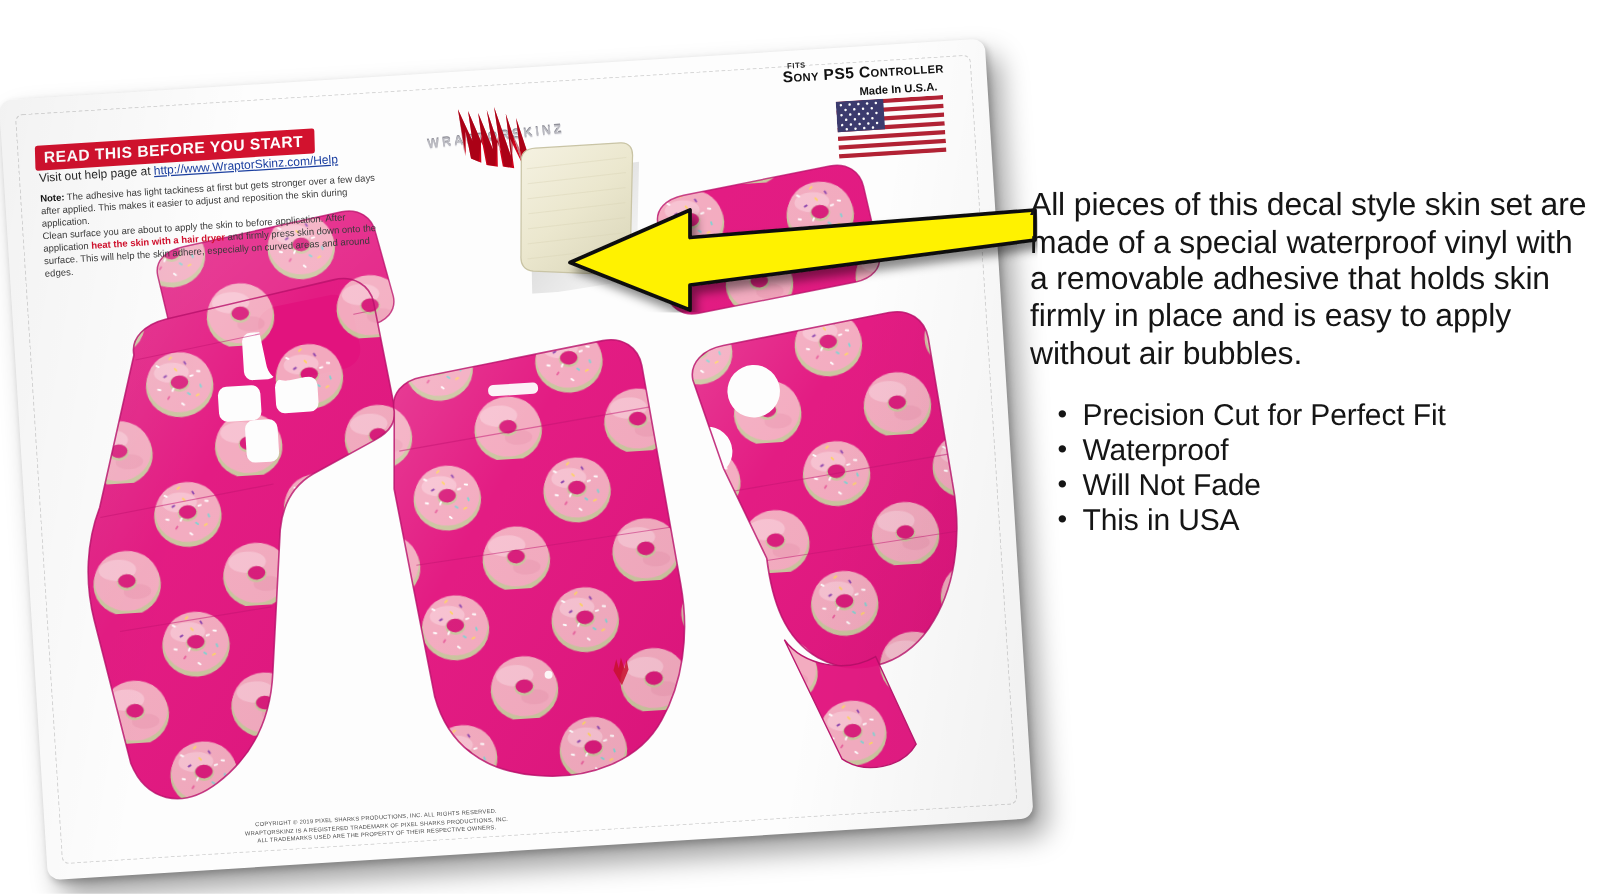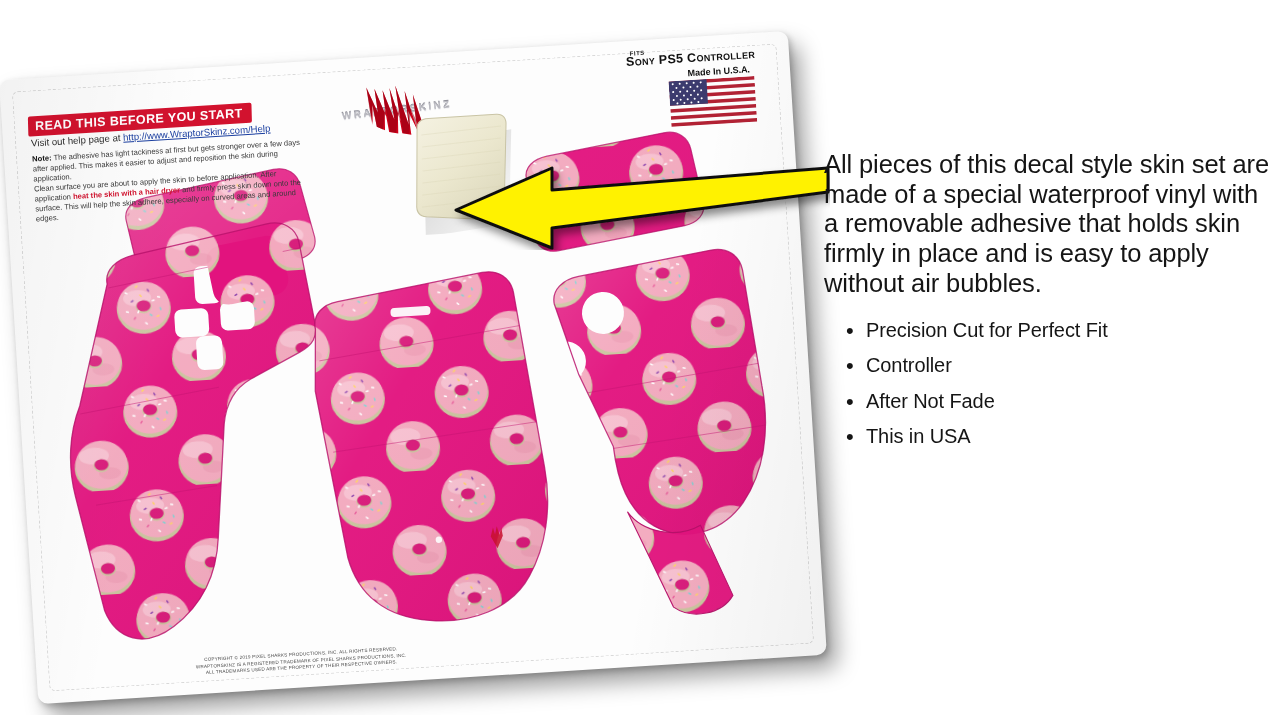--- a/index.html
+++ b/index.html
@@ -90,23 +90,22 @@
   
   #copy{
     position:absolute; left:824px; top:150px; width:446px;
   }
   #copy-para{
     font-size:25.5px; line-height:1.165; color:#151515; font-weight:400;
     letter-spacing:-.1px;
   }
   #copy-bullets{ margin-top:20px; margin-left:22px; list-style:none; }
   #copy-bullets li{
-    font-size:20px; line-height:1.18; color:#151515; position:relative; padding-left:20px;
+    font-size:24px; line-height:1.18; color:#151515; position:relative; padding-left:20px;
     letter-spacing:-.1px;
-    margin-top:12px;
   }
   #copy-bullets li:before{
     content:"\2022"; position:absolute; left:0; top:-1px; font-size:22px;
   }
 </style>
 </head>
 <body>
 
 <div id="stage">
 
@@ -415,19 +414,19 @@
     </defs>
     <g filter="url(#arrowShadow)">
       <path d="M388,28 L388,52 L112,88 L112,108 L16,70 L112,28 L112,50 Z" fill="#FFF200" stroke="#111" stroke-width="3" stroke-linejoin="round"></path>
     </g>
   </svg>
 
   <div id="copy">
     <p id="copy-para">All pieces of this decal style skin set are made of a special waterproof vinyl with a removable adhesive that holds skin firmly in place and is easy to apply without air bubbles.</p>
     <ul id="copy-bullets">
       <li>Precision Cut for Perfect Fit</li>
-      <li>Controller</li>
-      <li>After Not Fade</li>
+      <li>Waterproof</li>
+      <li>Will Not Fade</li>
       <li>This in USA</li>
     </ul>
   </div>
 
 </div>
 
 </body></html>

